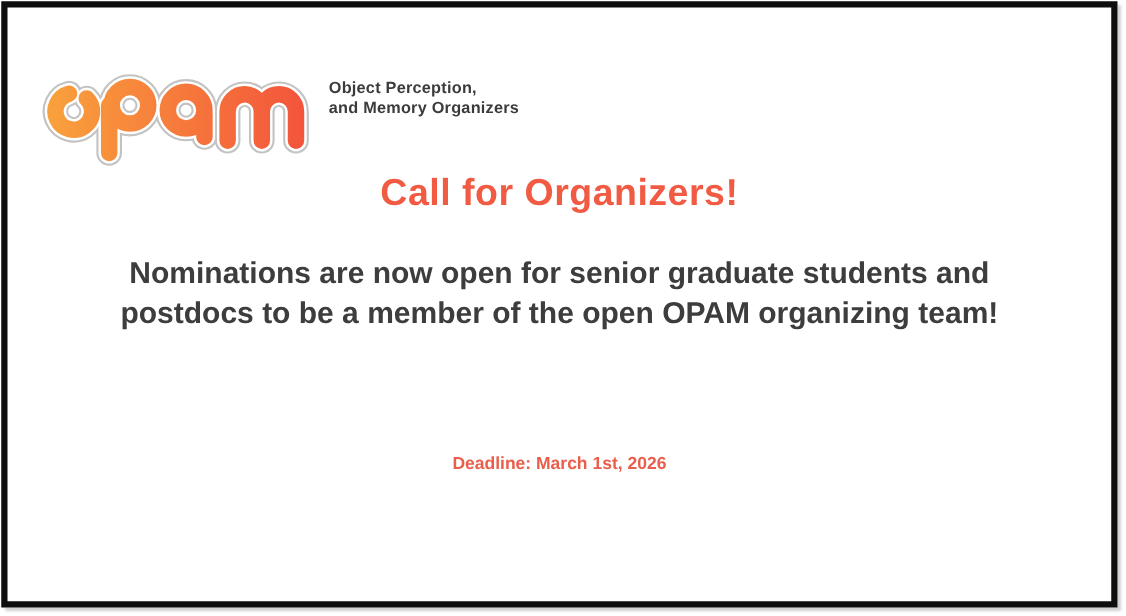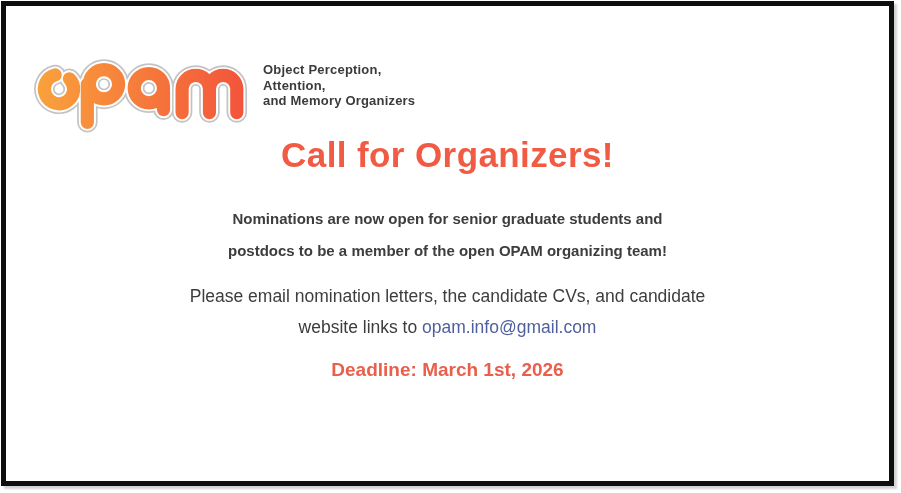--- a/index.html
+++ b/index.html
@@ -15,32 +15,32 @@
   }
   .logo-block{position:absolute;left:27px;top:46px;display:flex;align-items:flex-start;}
   .logo-svg{display:block;}
   .tagline{
     margin-left:8px;margin-top:10px;
     font-size:13px;font-weight:bold;line-height:15.5px;color:var(--tagline);
     letter-spacing:0.2px;white-space:nowrap;
   }
   .centered{position:absolute;left:0;right:0;text-align:center;}
   .heading{
-    top:127px;font-size:35px;font-weight:800;letter-spacing:0.4px;
+    top:127px;font-size:30px;font-weight:800;letter-spacing:0.4px;
     color:var(--accent);line-height:44px;
   }
   .nominations{
-    top:197px;font-size:15px;font-weight:bold;color:var(--text);line-height:32px;
+    top:197px;font-size:24px;font-weight:bold;color:var(--text);line-height:32px;
   }
   .email-para{
     top:275px;font-size:17.5px;font-weight:normal;color:var(--text);line-height:31px;
   }
   .email-link{color:var(--link);text-decoration:none;cursor:pointer;}
   .deadline{
-    top:351px;font-size:19px;font-weight:bold;color:var(--deadline);line-height:26px;
+    top:351px;font-size:14px;font-weight:bold;color:var(--deadline);line-height:26px;
   }
 </style>
 </head>
 <body style="--accent: #f25b43; --deadline: #e95f4b; --link: #4f5f9e; --text: #3d3d3d;">
 
 <div class="card">
 
   <div class="logo-block">
 
     <svg class="logo-svg" width="222" height="84" viewBox="0 0 226 86" role="img" aria-label="opam">
@@ -57,32 +57,27 @@
           <path d="M 133,41 L 133,59"></path>
           <path d="M 152,62 L 152,38 A 14 14 0 0 1 180,38 L 180,62 M 180,38 A 14 14 0 0 1 208,38 L 208,62"></path>
         </g>
       </defs>
       <use href="#opamLetters" stroke="#c3c3c3" stroke-width="21"></use>
       <use href="#opamLetters" stroke="#ffffff" stroke-width="17.5"></use>
       <use href="#opamLetters" stroke="url(#opamGrad)" stroke-width="13.5"></use>
     </svg>
     <div class="tagline">
       <div>Object Perception,</div>
-      <div>Attention,</div>
       <div>and Memory Organizers</div>
     </div>
   </div>
 
   <div class="centered heading">Call for Organizers!</div>
 
   <div class="centered nominations">
     <div>Nominations are now open for senior graduate students and</div>
     <div>postdocs to be a member of the open OPAM organizing team!</div>
   </div>
 
-  <div class="centered email-para">
-    <div>Please email nomination letters, the candidate CVs, and candidate</div>
-    <div><span>website links to </span><a class="email-link" href="#">opam.info@gmail.com</a></div>
-  </div>
 
   <div class="centered deadline">Deadline: March 1st, 2026</div>
 
 </div>
 
 </body></html>

